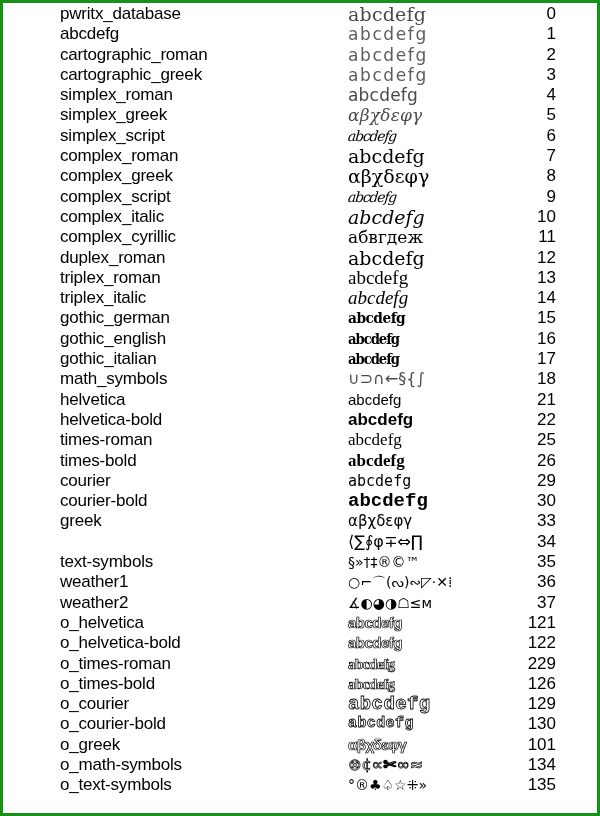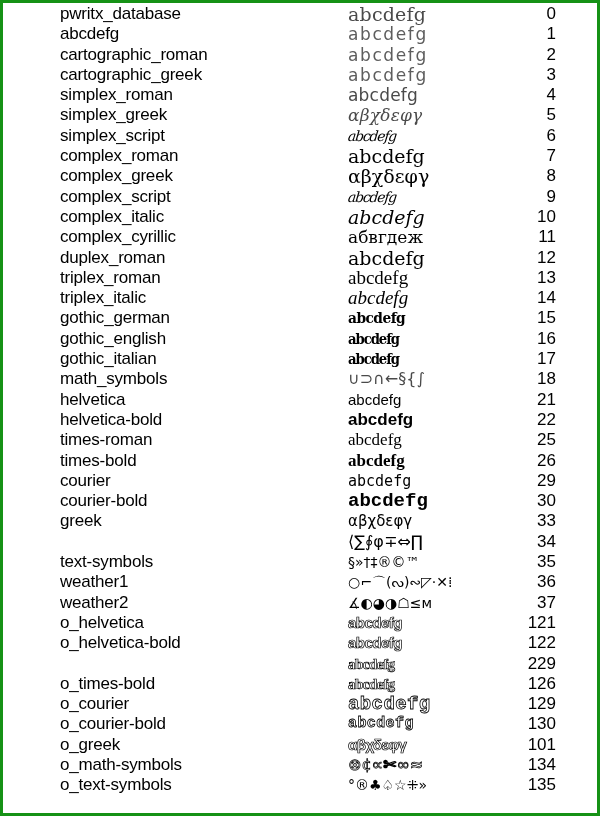--- a/index.html
+++ b/index.html
@@ -298,20 +298,21 @@
         <span class="cell-name">o_helvetica</span>
         <span class="cell-sample s-sans s-outline sm">abcdefg</span>
         <span class="cell-id">121</span>
       </div>
       <div class="row">
         <span class="cell-name">o_helvetica-bold</span>
         <span class="cell-sample s-sans s-outline sm">abcdefg</span>
         <span class="cell-id">122</span>
       </div>
       <div class="row">
+        <span class="cell-name">o_times-roman</span>
         <span class="cell-sample s-serif s-outline sm">abcdefg</span>
         <span class="cell-id">229</span>
       </div>
       <div class="row">
         <span class="cell-name">o_times-bold</span>
         <span class="cell-sample s-serif s-outline sm">abcdefg</span>
         <span class="cell-id">126</span>
       </div>
       <div class="row">
         <span class="cell-name">o_courier</span>

